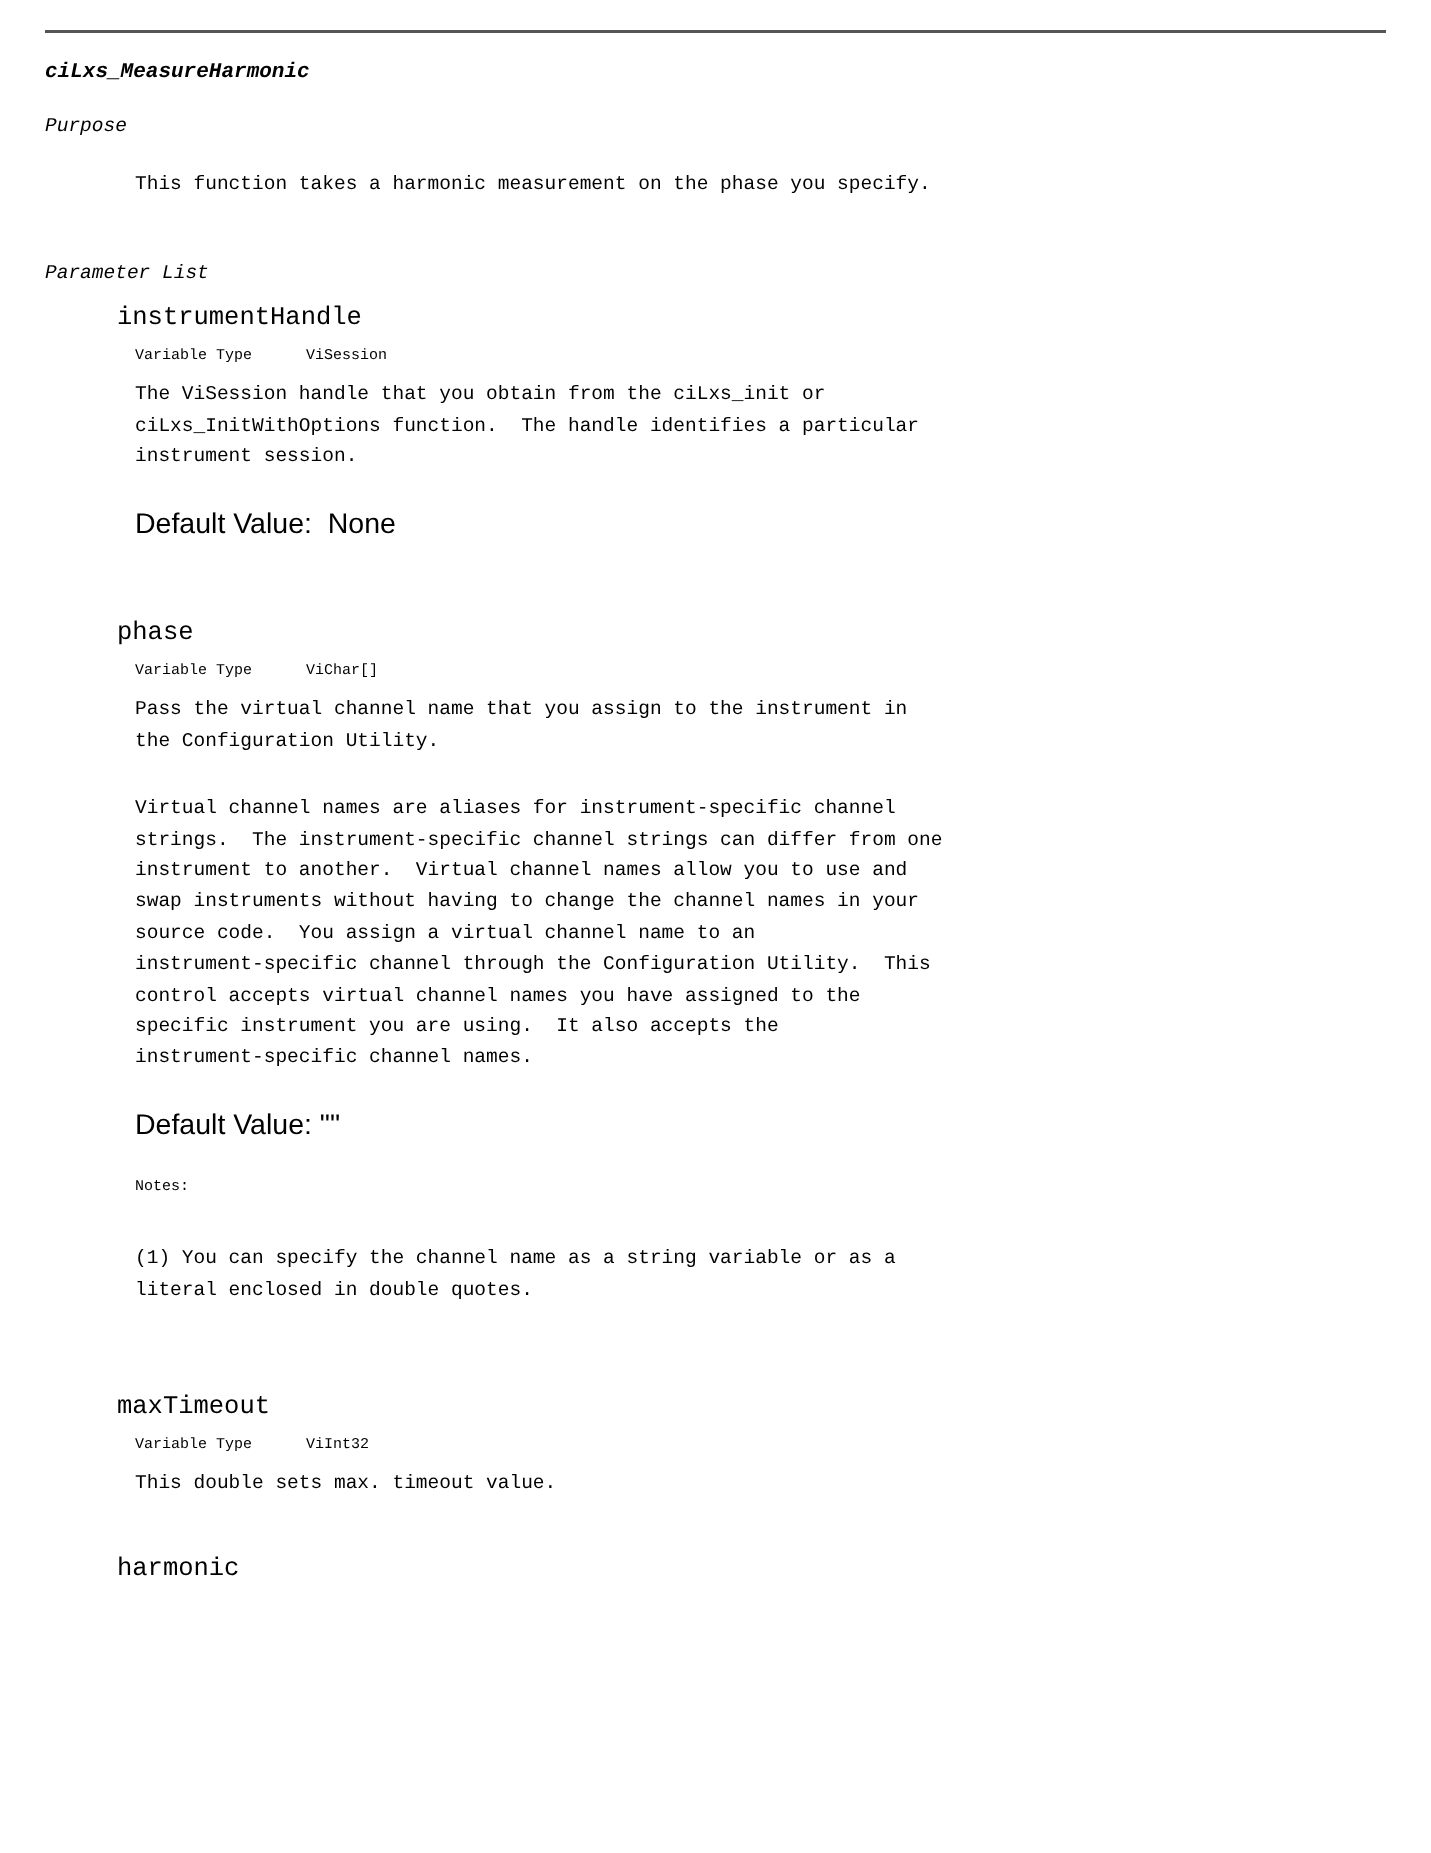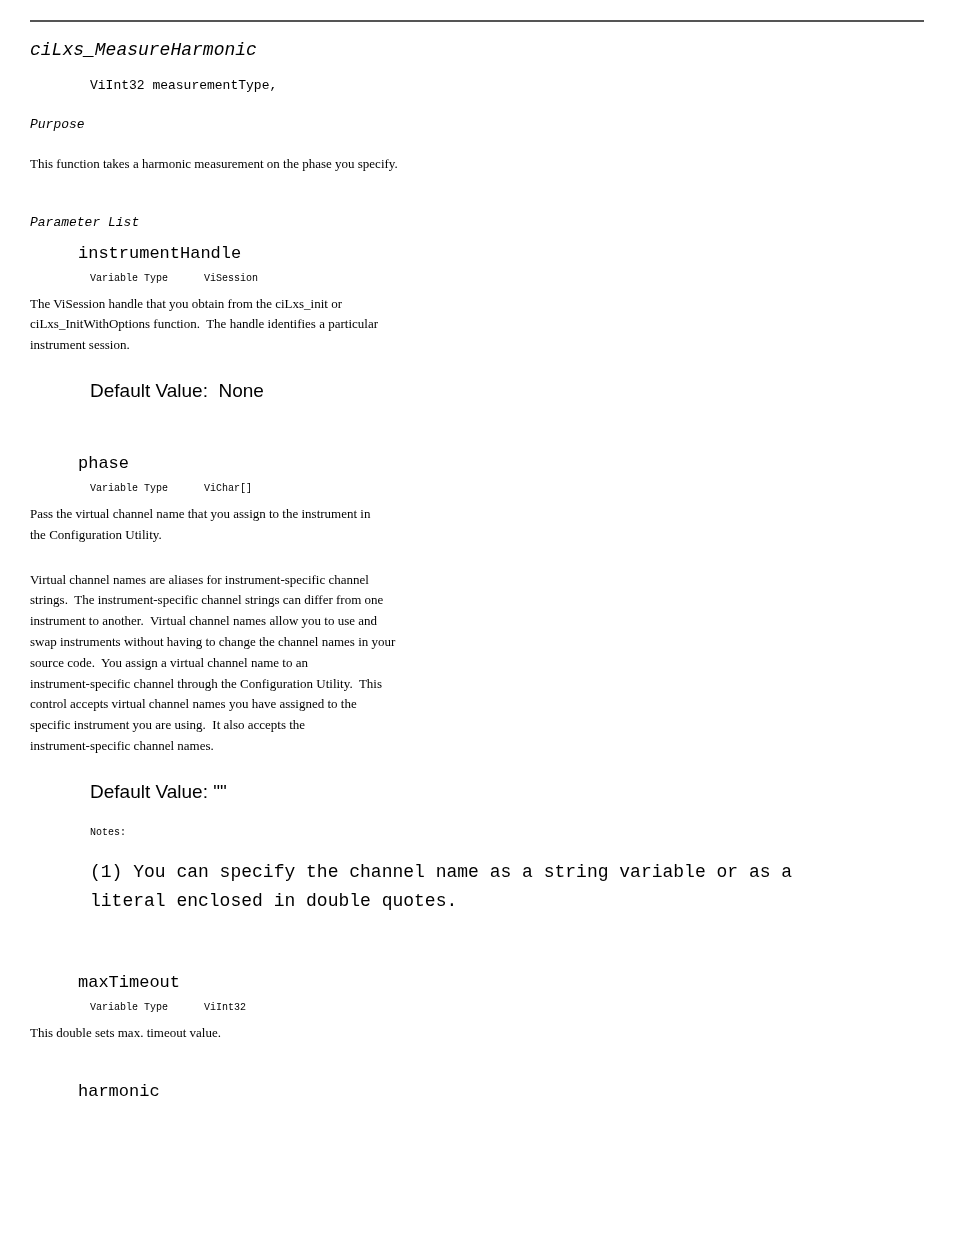--- a/index.html
+++ b/index.html
@@ -17,22 +17,22 @@
     }
 
     .top-divider {
       border: none;
       border-top: 2px solid #555555;
       margin-bottom: 18px;
     }
 
     .function-title {
       font-style: italic;
-      font-weight: normal;
-      font-size: 18px;
+      font-weight: bold;
+      font-size: 14px;
       margin-bottom: 16px;
       margin-left: 0px;
     }
 
     .code-block {
       margin-left: 60px;
       margin-bottom: 20px;
       line-height: 1.6;
     }
 
@@ -54,22 +54,23 @@
     }
 
     .var-type-row {
       margin-left: 60px;
       margin-bottom: 10px;
       font-family: 'Courier New', Courier, monospace;
       font-size: 10px;
     }
 
     .description-text {
+      margin-left: 60px;
       margin-bottom: 10px;
-      font-family: Liberation Serif, serif;
+      font-family: Liberation Mono, monospace;
       font-size: 13px;
       line-height: 1.6;
       max-width: 820px;
     }
 
     .default-value {
       margin-left: 60px;
       margin-bottom: 10px;
       font-family: Liberation Sans, sans-serif;
       font-size: 19px;
@@ -79,38 +80,38 @@
       margin-left: 60px;
       margin-bottom: 6px;
       font-family: 'Courier New', Courier, monospace;
       font-size: 10px;
     }
 
     .notes-text {
       margin-left: 60px;
       margin-bottom: 16px;
       font-family: 'Courier New', Courier, monospace;
-      font-size: 18px;
+      font-size: 13px;
       line-height: 1.6;
       max-width: 820px;
+      margin-top: 12px;
     }
 
     .spacer {
       height: 14px;
     }
   </style>
 </head>
 <body>
 
 <hr class="top-divider">
 
 <div class="function-title">ciLxs_MeasureHarmonic</div>
 
 <div class="code-block">
-  <div>                                 ViInt32 measurementType,</div>
 </div>
 
 <div class="section-label">Purpose</div>
 <div class="spacer"></div>
 <div class="description-text">This function takes a harmonic measurement on the phase you specify.</div>
 <div class="spacer"></div>
 
 <div class="section-label">Parameter List</div>
 
 <div class="param-name">instrumentHandle</div>

